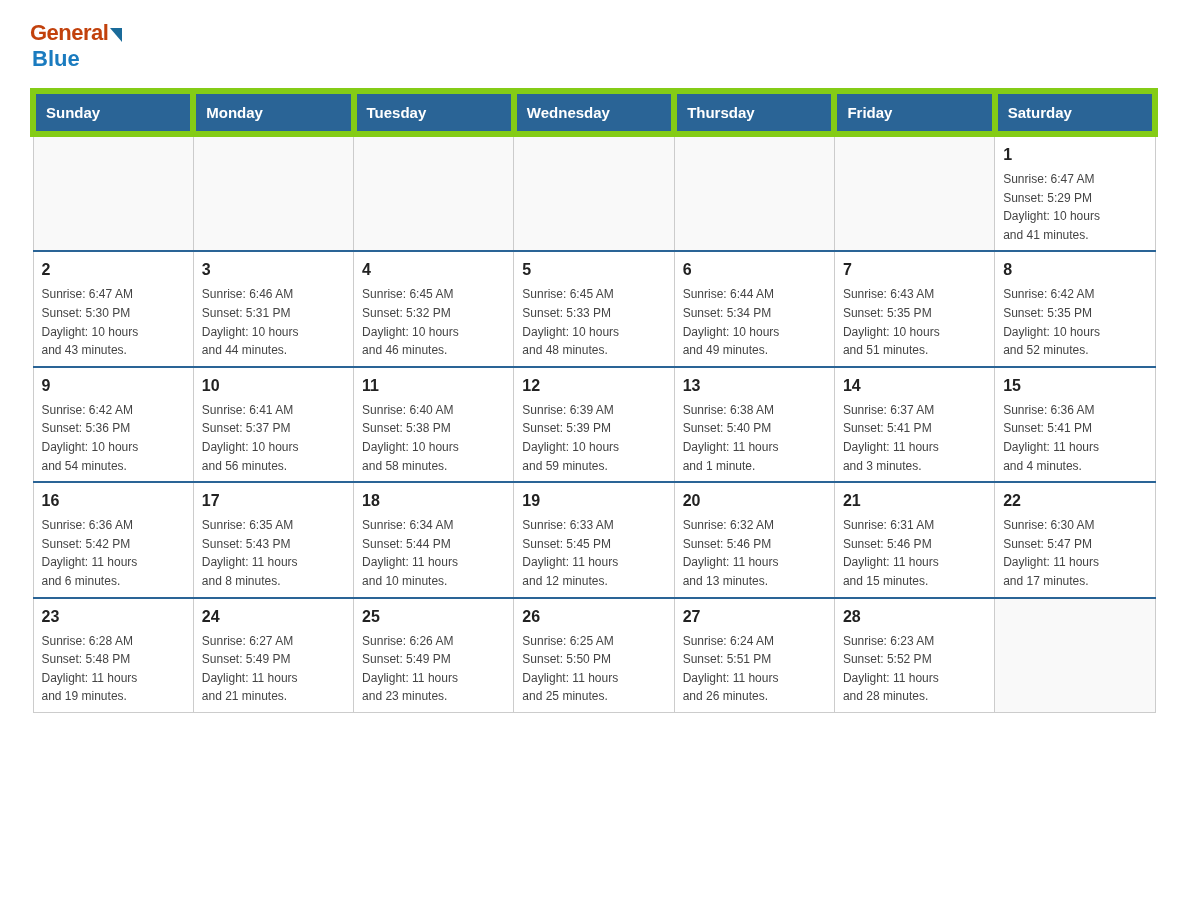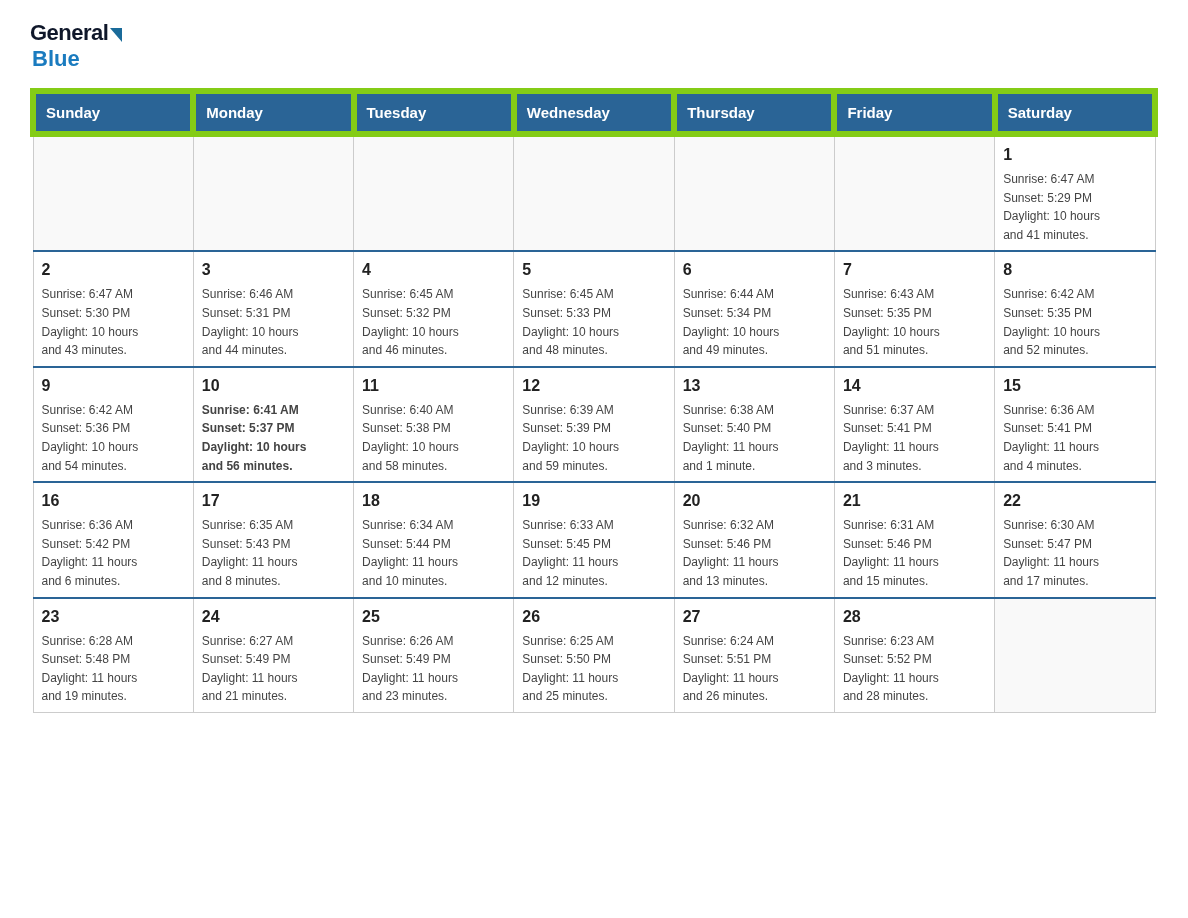--- a/index.html
+++ b/index.html
@@ -22,21 +22,21 @@
       flex-direction: column;
       align-items: flex-start;
     }
     .logo-top {
       display: flex;
       align-items: center;
     }
     .logo-general {
       font-size: 22px;
       font-weight: bold;
-      color: #0f172a;
+      color: #c2410c;
       letter-spacing: -0.5px;
     }
     .logo-arrow {
       width: 0;
       height: 0;
       border-left: 12px solid transparent;
       border-right: 0px solid transparent;
       border-top: 14px solid #1a6b9a;
       margin-left: 2px;
       margin-top: 4px;
@@ -203,21 +203,21 @@
       <tr class="top-border-row">
         <td>
           <span class="day-number">9</span>
           <div class="day-info" style="white-space: pre-line;">Sunrise: 6:42 AM
 Sunset: 5:36 PM
 Daylight: 10 hours
 and 54 minutes.</div>
         </td>
         <td>
           <span class="day-number">10</span>
-          <div class="day-info" style="white-space: pre-line; font-weight: bold;">Sunrise: 6:41 AM
+          <div class="day-info" style="white-space: pre-line;">Sunrise: 6:41 AM
 Sunset: 5:37 PM
 Daylight: 10 hours
 and 56 minutes.</div>
         </td>
         <td>
           <span class="day-number">11</span>
           <div class="day-info" style="white-space: pre-line;">Sunrise: 6:40 AM
 Sunset: 5:38 PM
 Daylight: 10 hours
 and 58 minutes.</div>

